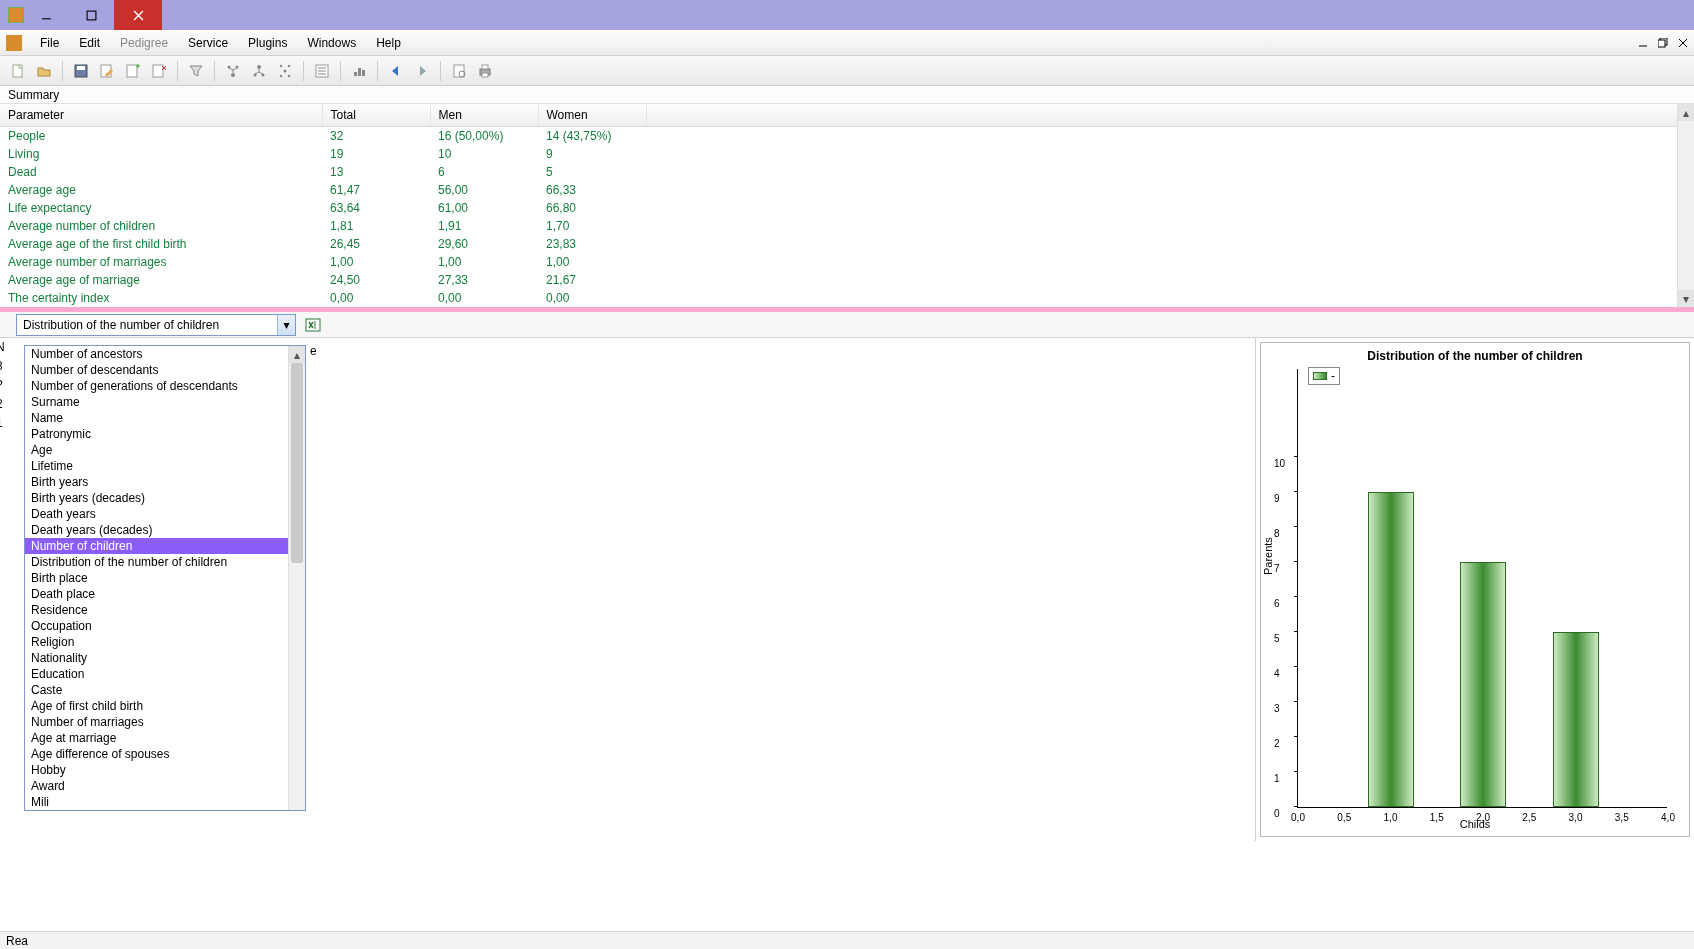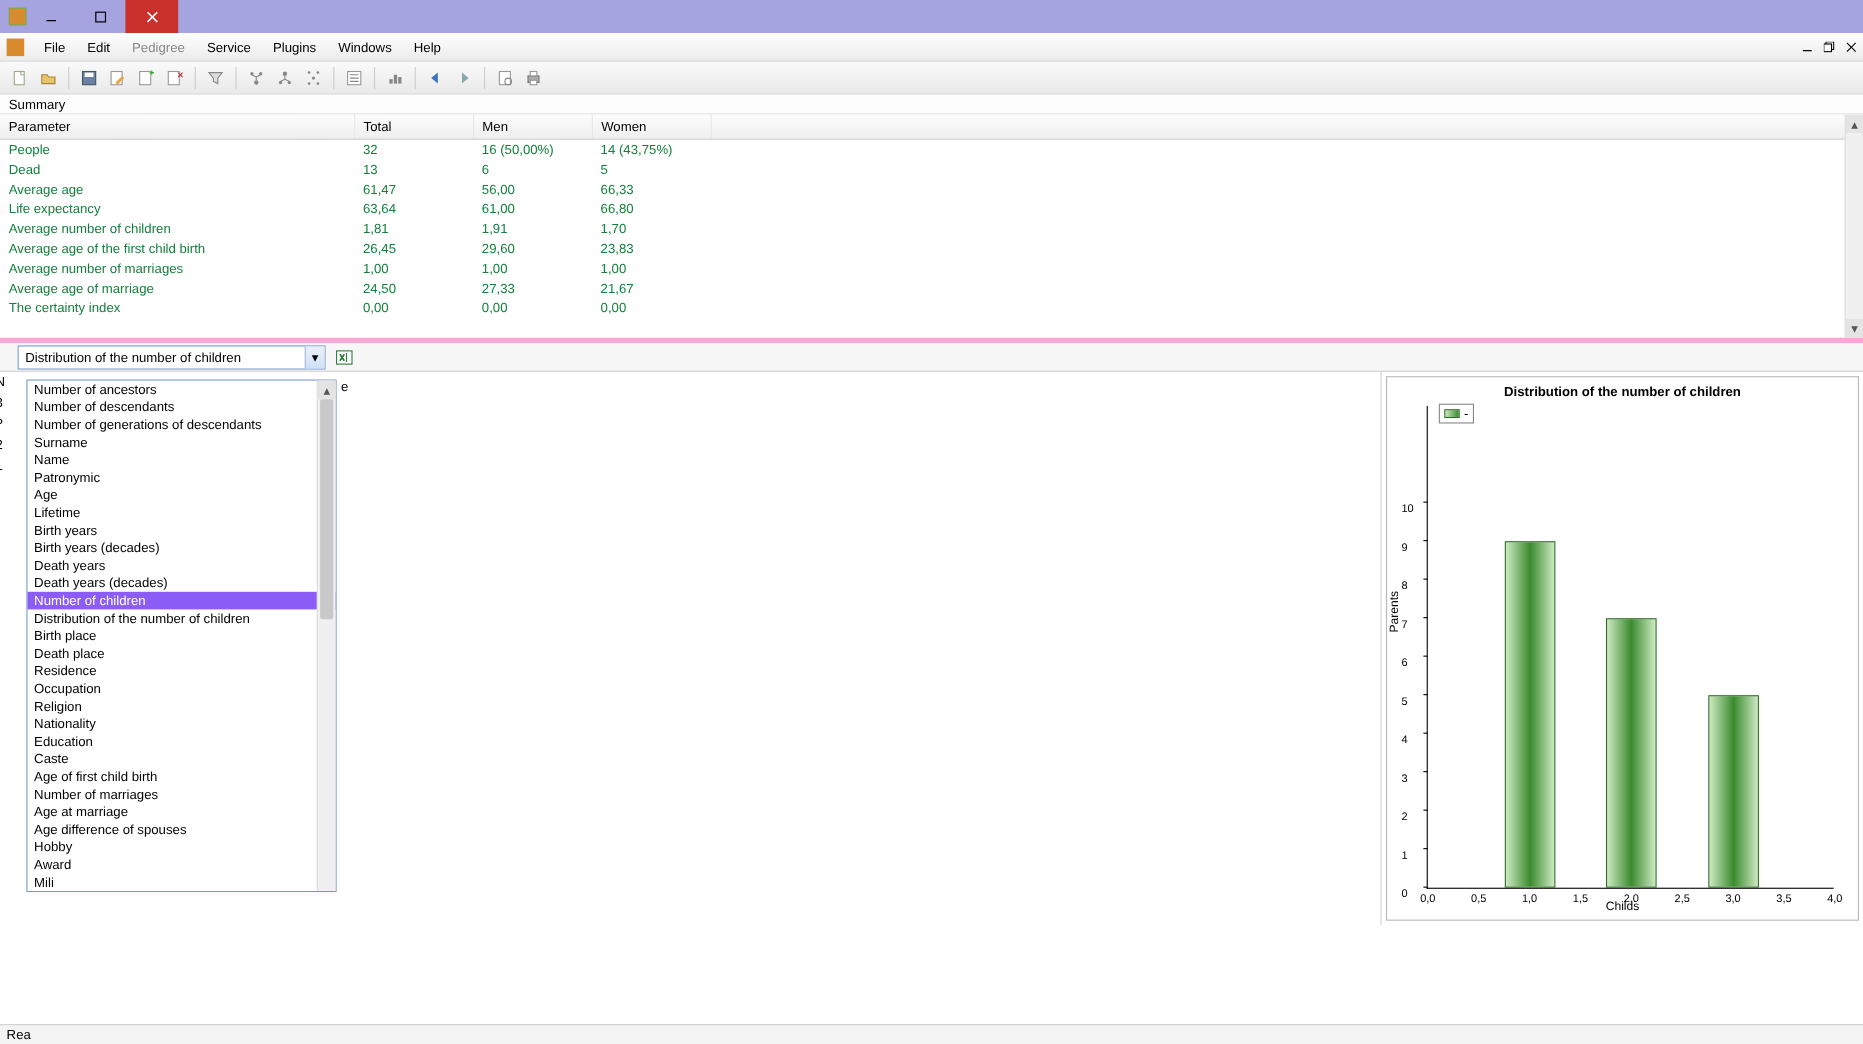--- a/index.html
+++ b/index.html
@@ -274,20 +274,27 @@
               <th>Women</th>
               <th></th>
             </tr>
           </thead>
     <tbody id="table-body">
             <tr>
               <td>People</td>
               <td>32</td>
               <td>16 (50,00%)</td>
               <td>14 (43,75%)</td>
+              <td></td>
+            </tr>
+            <tr>
+              <td>Living</td>
+              <td>19</td>
+              <td>10</td>
+              <td>9</td>
               <td></td>
             </tr>
             <tr>
               <td>Dead</td>
               <td>13</td>
               <td>6</td>
               <td>5</td>
               <td></td>
             </tr>
             <tr>

